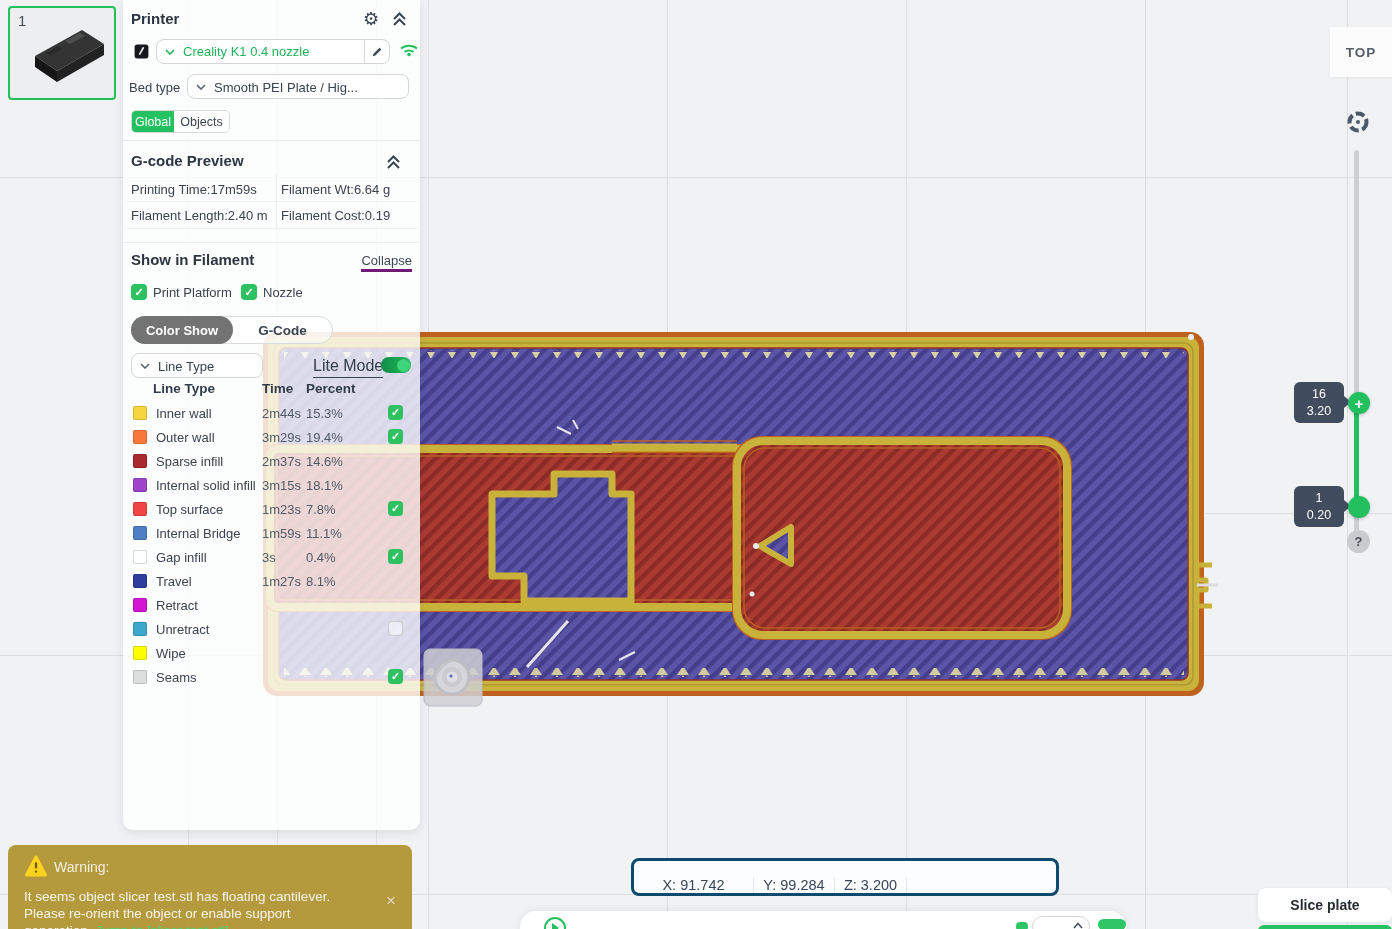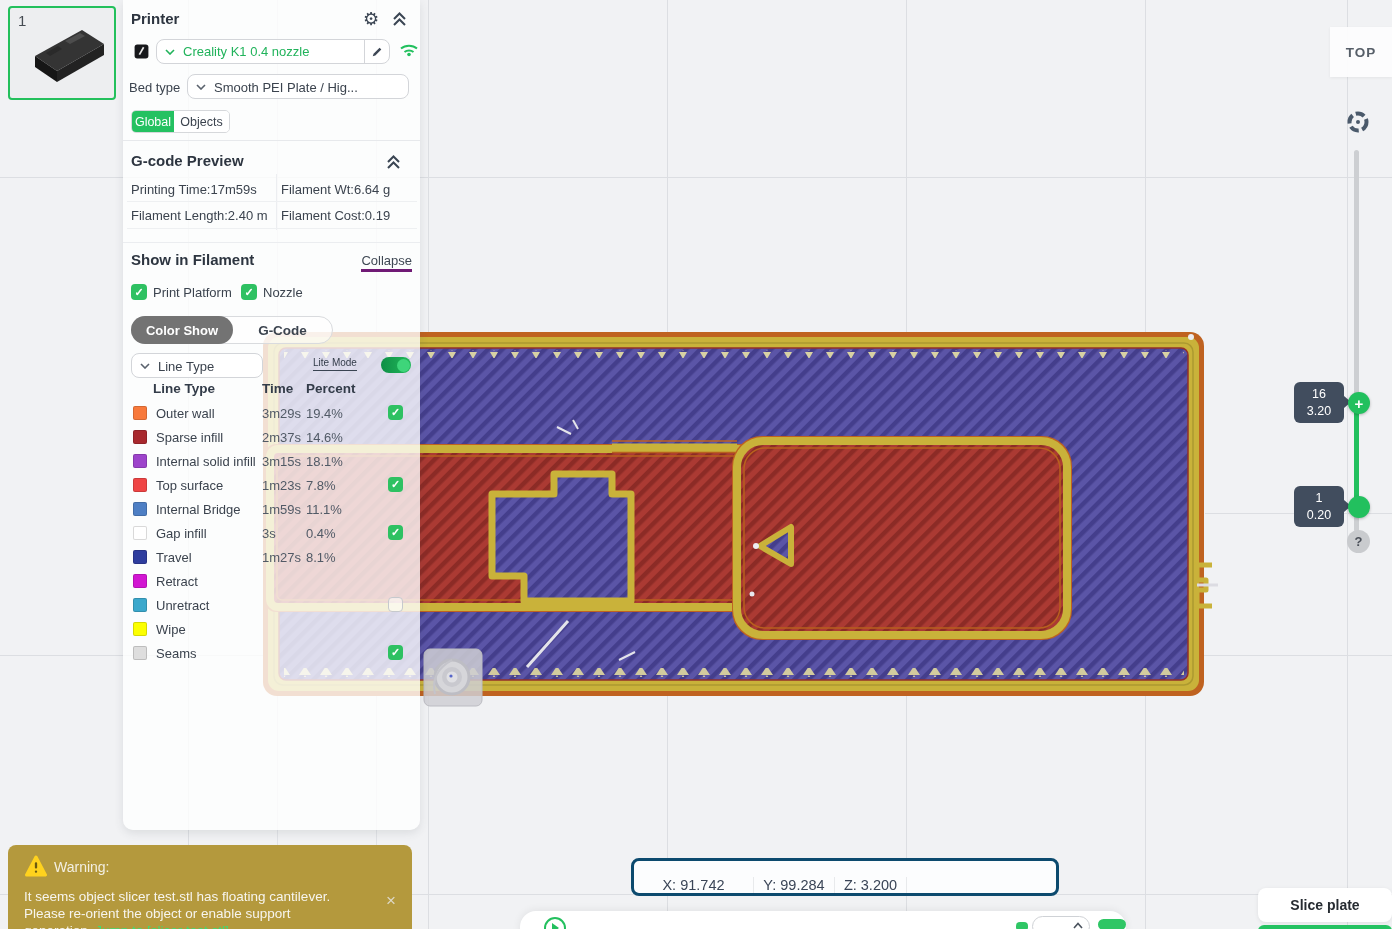--- a/index.html
+++ b/index.html
@@ -280,30 +280,37 @@
       <div class="pill-green">Color Show</div>
       <div class="pill-rest">G-Code</div>
     </div>
 
     <div class="select" style="left:8px;top:353px;width:132px">
       <svg class="chev" width="10" height="6" viewBox="0 0 10 6">
         <polyline points="1,1 5,5 9,1" fill="none" stroke="#5a626d" stroke-width="1.6"></polyline>
         </svg>
       <span class="abs" style="left:26px;top:5px;font-size:13px">Line Type</span>
     </div>
-    <span class="abs" style="left:190px;top:357px;font-size:10px;color:#333c49;border-bottom:1.5px solid #3a4452;padding-bottom:2px">Lite Mode</span>
+    <span class="abs" style="left:190px;top:357px;font-size:16px;color:#333c49;border-bottom:1.5px solid #3a4452;padding-bottom:2px">Lite Mode</span>
     <div class="toggle abs" style="left:258px;top:357px">
       <span class="knob"></span>
     </div>
 
     <span class="lt-head" style="left:30px;top:381px">Line Type</span>
     <span class="lt-head" style="left:139px;top:381px">Time</span>
     <span class="lt-head" style="left:183px;top:381px">Percent</span>
     <div class="lt-rows">
 
+    <div class="lt-row">
+          <span class="swatch" style="background: rgb(246, 214, 63);"></span>
+          <span class="lt-name">Inner wall</span>
+          <span class="lt-time">2m44s</span>
+          <span class="lt-pct">15.3%</span>
+          <span class="cb sm lt-cb checked"></span>
+        </div>
         <div class="lt-row">
           <span class="swatch" style="background: rgb(248, 121, 59);"></span>
           <span class="lt-name">Outer wall</span>
           <span class="lt-time">3m29s</span>
           <span class="lt-pct">19.4%</span>
           <span class="cb sm lt-cb checked"></span>
         </div>
         <div class="lt-row">
           <span class="swatch" style="background: rgb(168, 41, 46);"></span>
           <span class="lt-name">Sparse infill</span>

